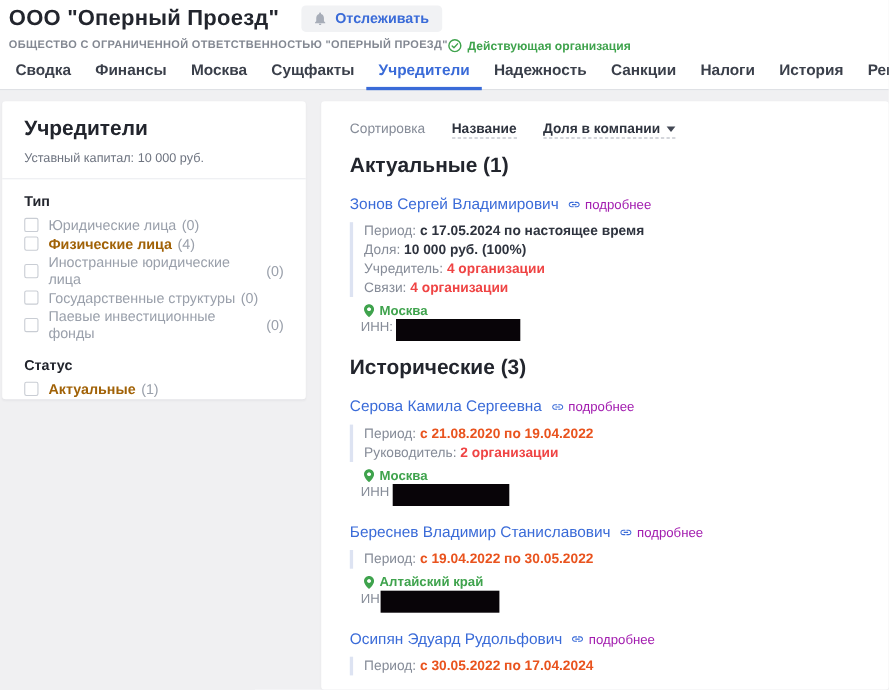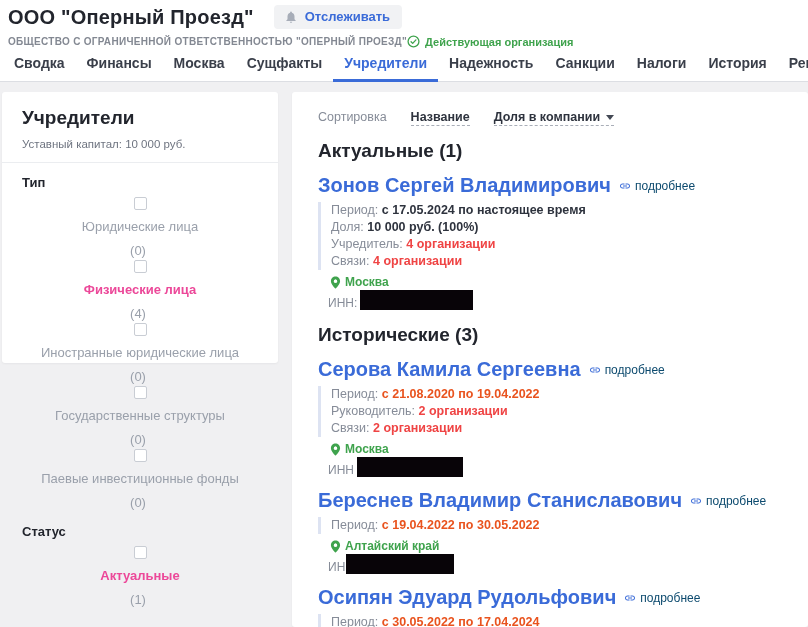--- a/index.html
+++ b/index.html
@@ -38,51 +38,51 @@
   .sidebar {
     position:absolute; left:2px; top:92px; width:276px; height:271px;
     background:#fff; border-radius:3px; box-shadow:0 1px 2px rgba(40,45,60,.05);
     padding:15px 20px 0;
   }
   .sidebar h2 { font-size:19px; font-weight:800; color:#22252d; line-height:22px; }
   .capital { margin-top:9px; font-size:11.5px; color:#6e7480; }
   .side-divider { border:none; border-top:1px solid #ebedf0; margin:12px -20px 0; }
   .filter-title { margin-top:12px; font-size:13px; font-weight:800; color:#22252d; line-height:15px; }
   .filter-list { margin-top:7px; }
-  .filter-row { display:flex; align-items:center; gap:9px; font-size:13px; line-height:15px; margin-bottom:2px; cursor:pointer;flex-direction:column; }
+  .filter-row { display:flex; align-items:center; gap:9px; font-size:13px; line-height:15px; margin-bottom:2px; cursor:pointer; }
   .checkbox { width:13px; height:13px; border:1px solid #c9cdd4; border-radius:2px; background:#fff; flex:0 0 13px; }
   .filter-row .lab { color:#9aa0ab; }
-  .filter-row .lab.strong { color:#ec4899; font-weight:700; }
+  .filter-row .lab.strong { color:#a16207; font-weight:700; }
   .filter-row .cnt { color:#9aa0ab; margin-left:-4px; }
 
   
   .main {
     position:absolute; left:292px; top:92px; width:516px; height:535px;
     background:#fff; border-radius:3px; box-shadow:0 1px 2px rgba(40,45,60,.05);
     padding:18px 20px 0 26px; overflow:hidden;
   }
   .sort-row { display:flex; gap:24px; font-size:12.5px; height:16px; }
   .sort-label { color:#868c98; }
   .sort-opt { color:#2e333e; font-weight:600; border-bottom:1px dashed #a9aeb8; padding-bottom:1px; cursor:pointer; display:inline-flex; align-items:center; gap:6px; }
   .caret { width:0; height:0; border-left:4px solid transparent; border-right:4px solid transparent; border-top:5px solid #434854; margin-top:1px; }
 
   .section-h { margin-top:14px; font-size:19px; font-weight:800; color:#22252d; line-height:22px; }
 
   .founder { margin-top:12px; }
   .f-name-row { display:flex; align-items:center; gap:8px; line-height:20px; }
-  .f-name { font-size:20px; font-weight:700; color:#3a6bd8; cursor:pointer; }
-  .more-link { display:inline-flex; align-items:center; gap:4px; font-size:12px; color:#0c4a6e; cursor:pointer; margin-top:2px; }
+  .f-name { font-size:14px; font-weight:400; color:#3a6bd8; cursor:pointer; }
+  .more-link { display:inline-flex; align-items:center; gap:4px; font-size:12px; color:#a21caf; cursor:pointer; margin-top:2px; }
   .f-rows { margin-top:6px; border-left:3px solid #dde3f2; padding-left:10px; }
   .f-row { font-size:12.5px; line-height:17px; }
   .f-row .lbl { color:#868c98; }
   .f-row .val { font-weight:700; color:#2e333e; }
   .f-row .val.blue { color:#ef4444; font-weight:700; cursor:pointer; }
   .f-row .val.orange { color:#e9531e; }
   .f-loc { margin-top:5px; margin-left:12px; display:flex; align-items:center; gap:4px; font-size:12px; font-weight:700; color:#3fa34d; height:14px; }
-  .f-inn { margin-top:1px; margin-left:10px; display:flex; align-items:flex-end; font-size:12px; color:#868c98; height:20px; }
+  .f-inn { margin-top:1px; margin-left:10px; display:flex; align-items:flex-start; font-size:12px; color:#868c98; height:20px; }
   .redacted { display:inline-block; width:113px; height:20px; background:#080408; margin-left:3px; }
 
   svg { display:block; }
 </style>
 </head>
 <body>
 
 <div class="page">
 
   <div class="header">
@@ -223,21 +223,20 @@
               <svg width="12" height="12" viewBox="0 0 24 24" fill="#3a6bd8">
                 <path d="M3.9 12c0-1.71 1.39-3.1 3.1-3.1h4V7H7c-2.76 0-5 2.24-5 5s2.24 5 5 5h4v-1.9H7c-1.71 0-3.1-1.39-3.1-3.1zM8 13h8v-2H8v2zm9-6h-4v1.9h4c1.71 0 3.1 1.39 3.1 3.1s-1.39 3.1-3.1 3.1h-4V17h4c2.76 0 5-2.24 5-5s-2.24-5-5-5z"></path>
               </svg>
             </span>
           <span>подробнее</span>
         </span>
       </div>
       <div class="f-rows">
         <div class="f-row"><span class="lbl">Период:</span> <span class="val orange">с 21.08.2020 по 19.04.2022</span></div>
         <div class="f-row"><span class="lbl">Руководитель:</span> <span class="val blue">2 организации</span></div>
-        <div class="f-row"><span class="lbl">Связи:</span> <span class="val blue">2 организации</span></div>
       </div>
       <div class="f-loc">
         <span>
             <svg width="11" height="13" viewBox="0 0 24 28" fill="#3fa34d" fill-rule="evenodd">
               <path d="M12 1C6.5 1 2 5.5 2 11c0 7.3 10 16 10 16s10-8.7 10-16c0-5.5-4.5-10-10-10zm0 13.5c-1.9 0-3.5-1.6-3.5-3.5S10.1 7.5 12 7.5s3.5 1.6 3.5 3.5-1.6 3.5-3.5 3.5z"></path>
               <circle cx="12" cy="11" r="3.5" fill="#fff"></circle>
             </svg>
           </span>
         <span>Москва</span>
       </div>

